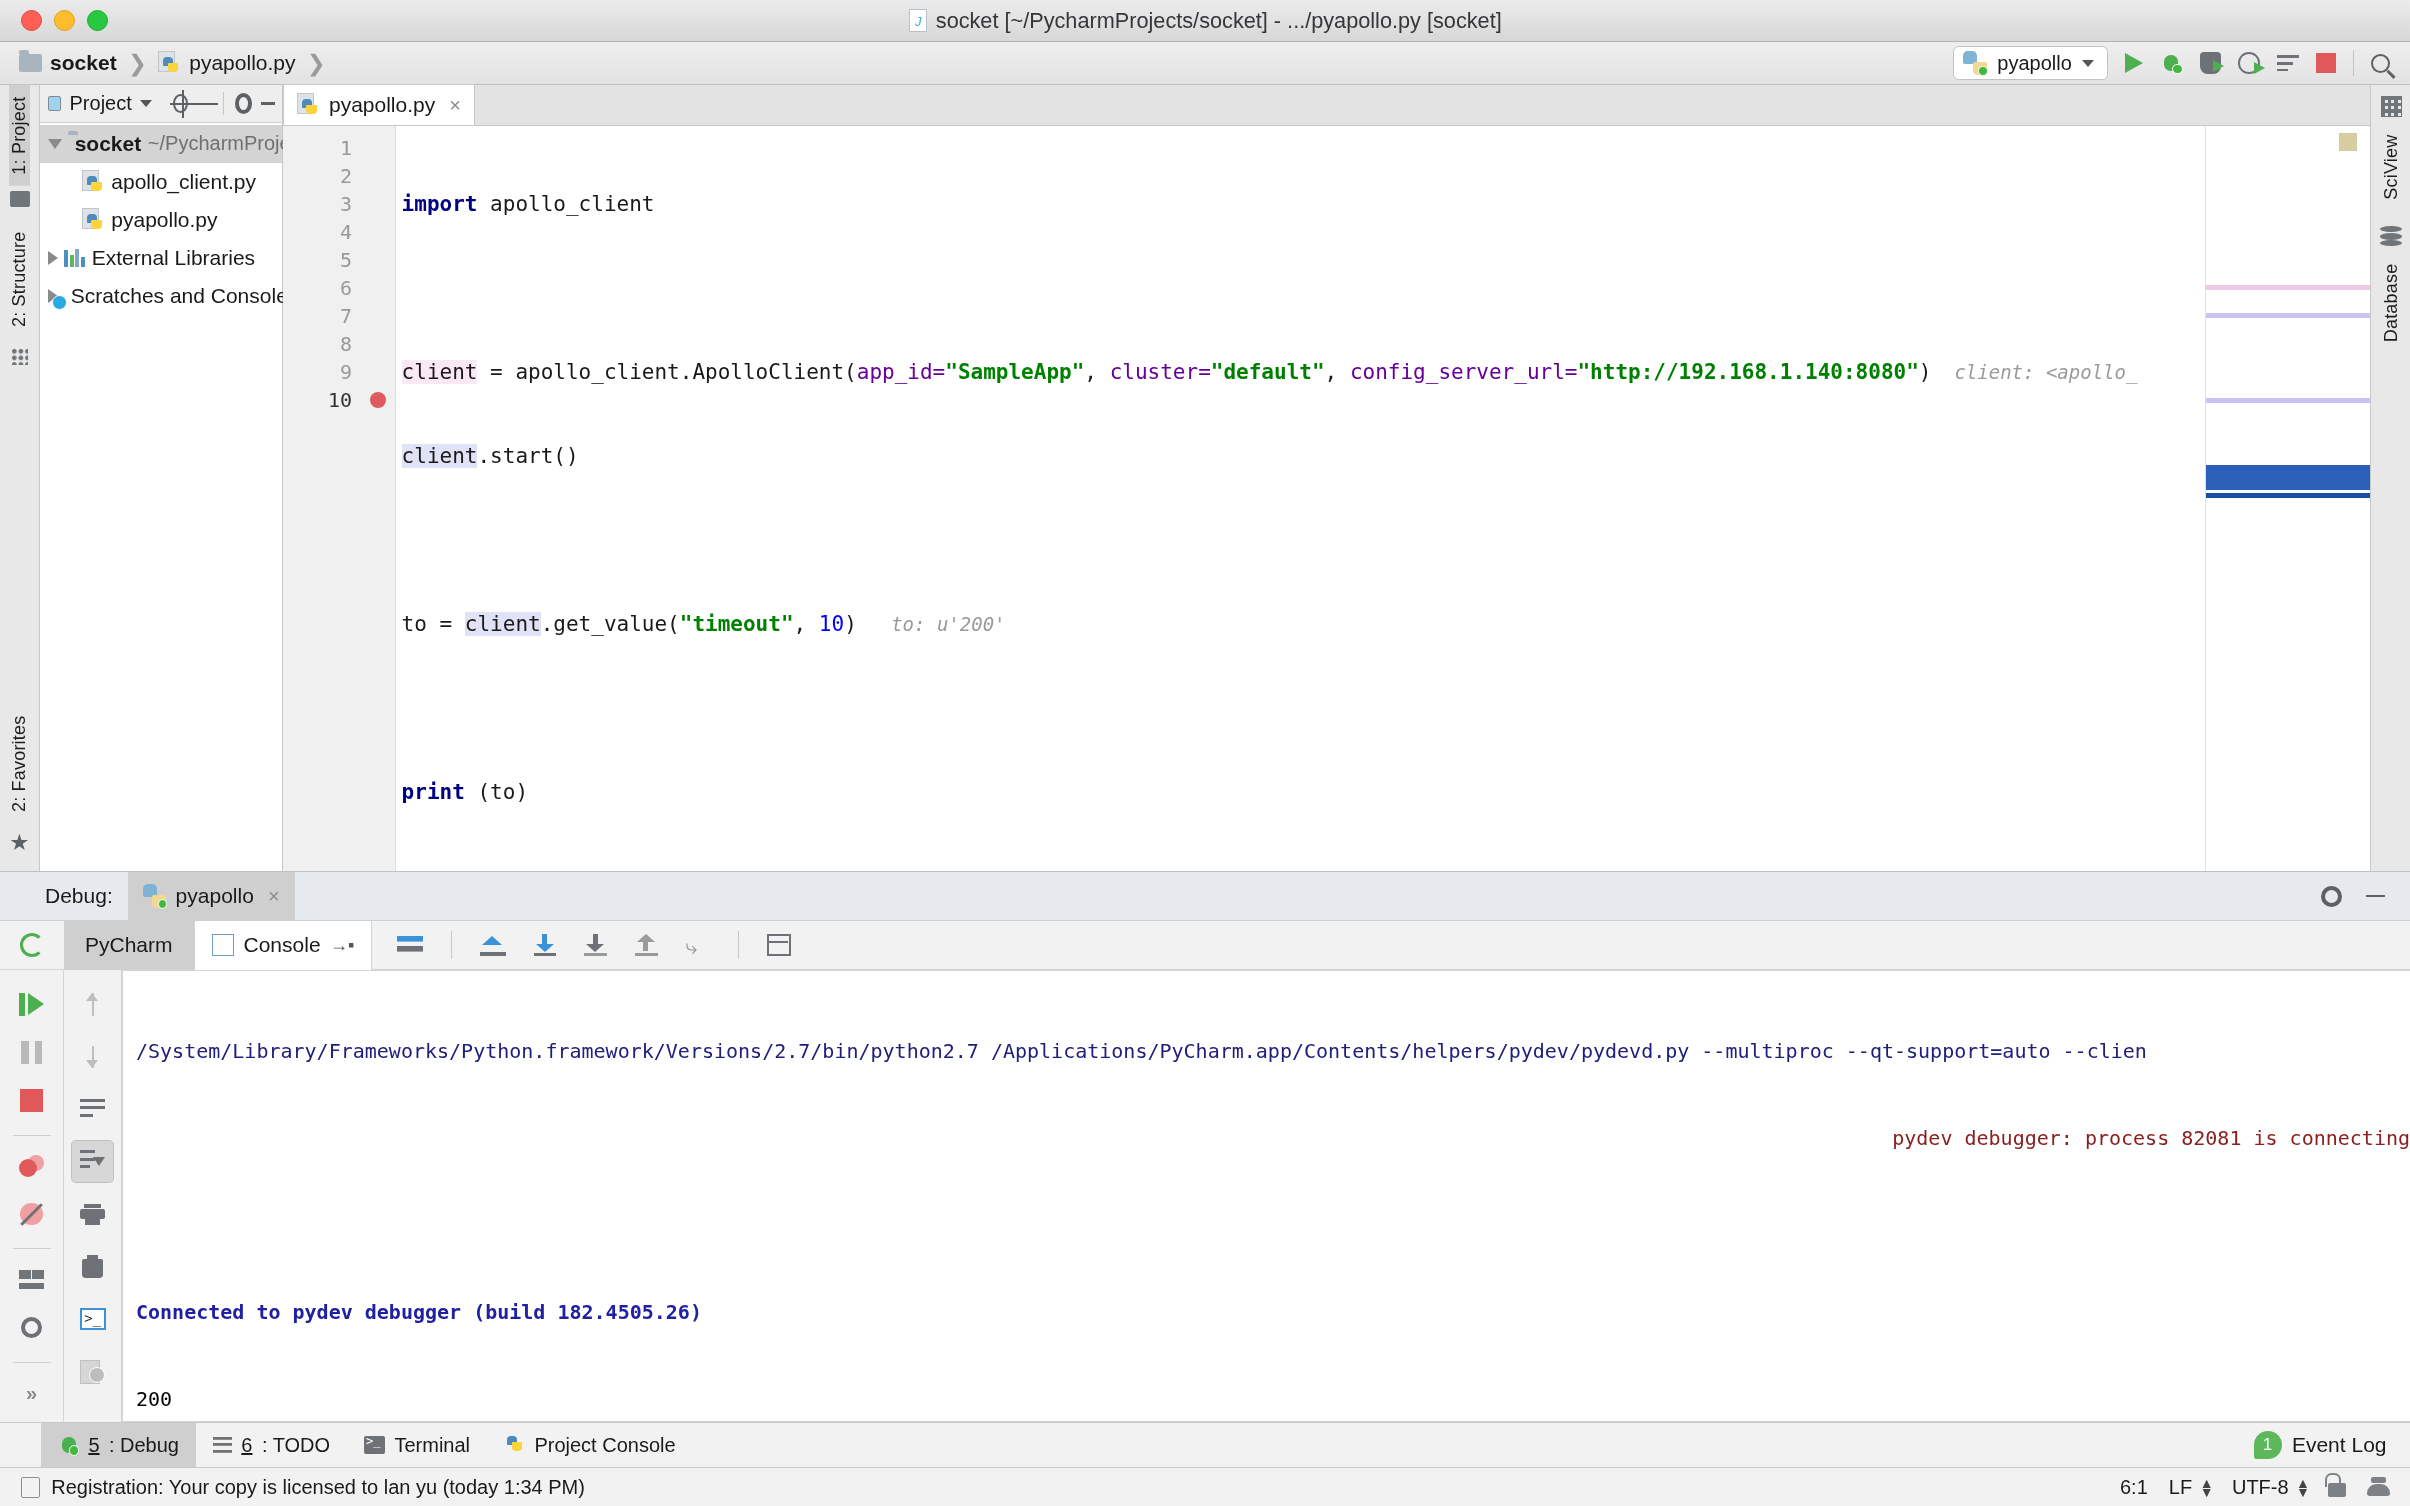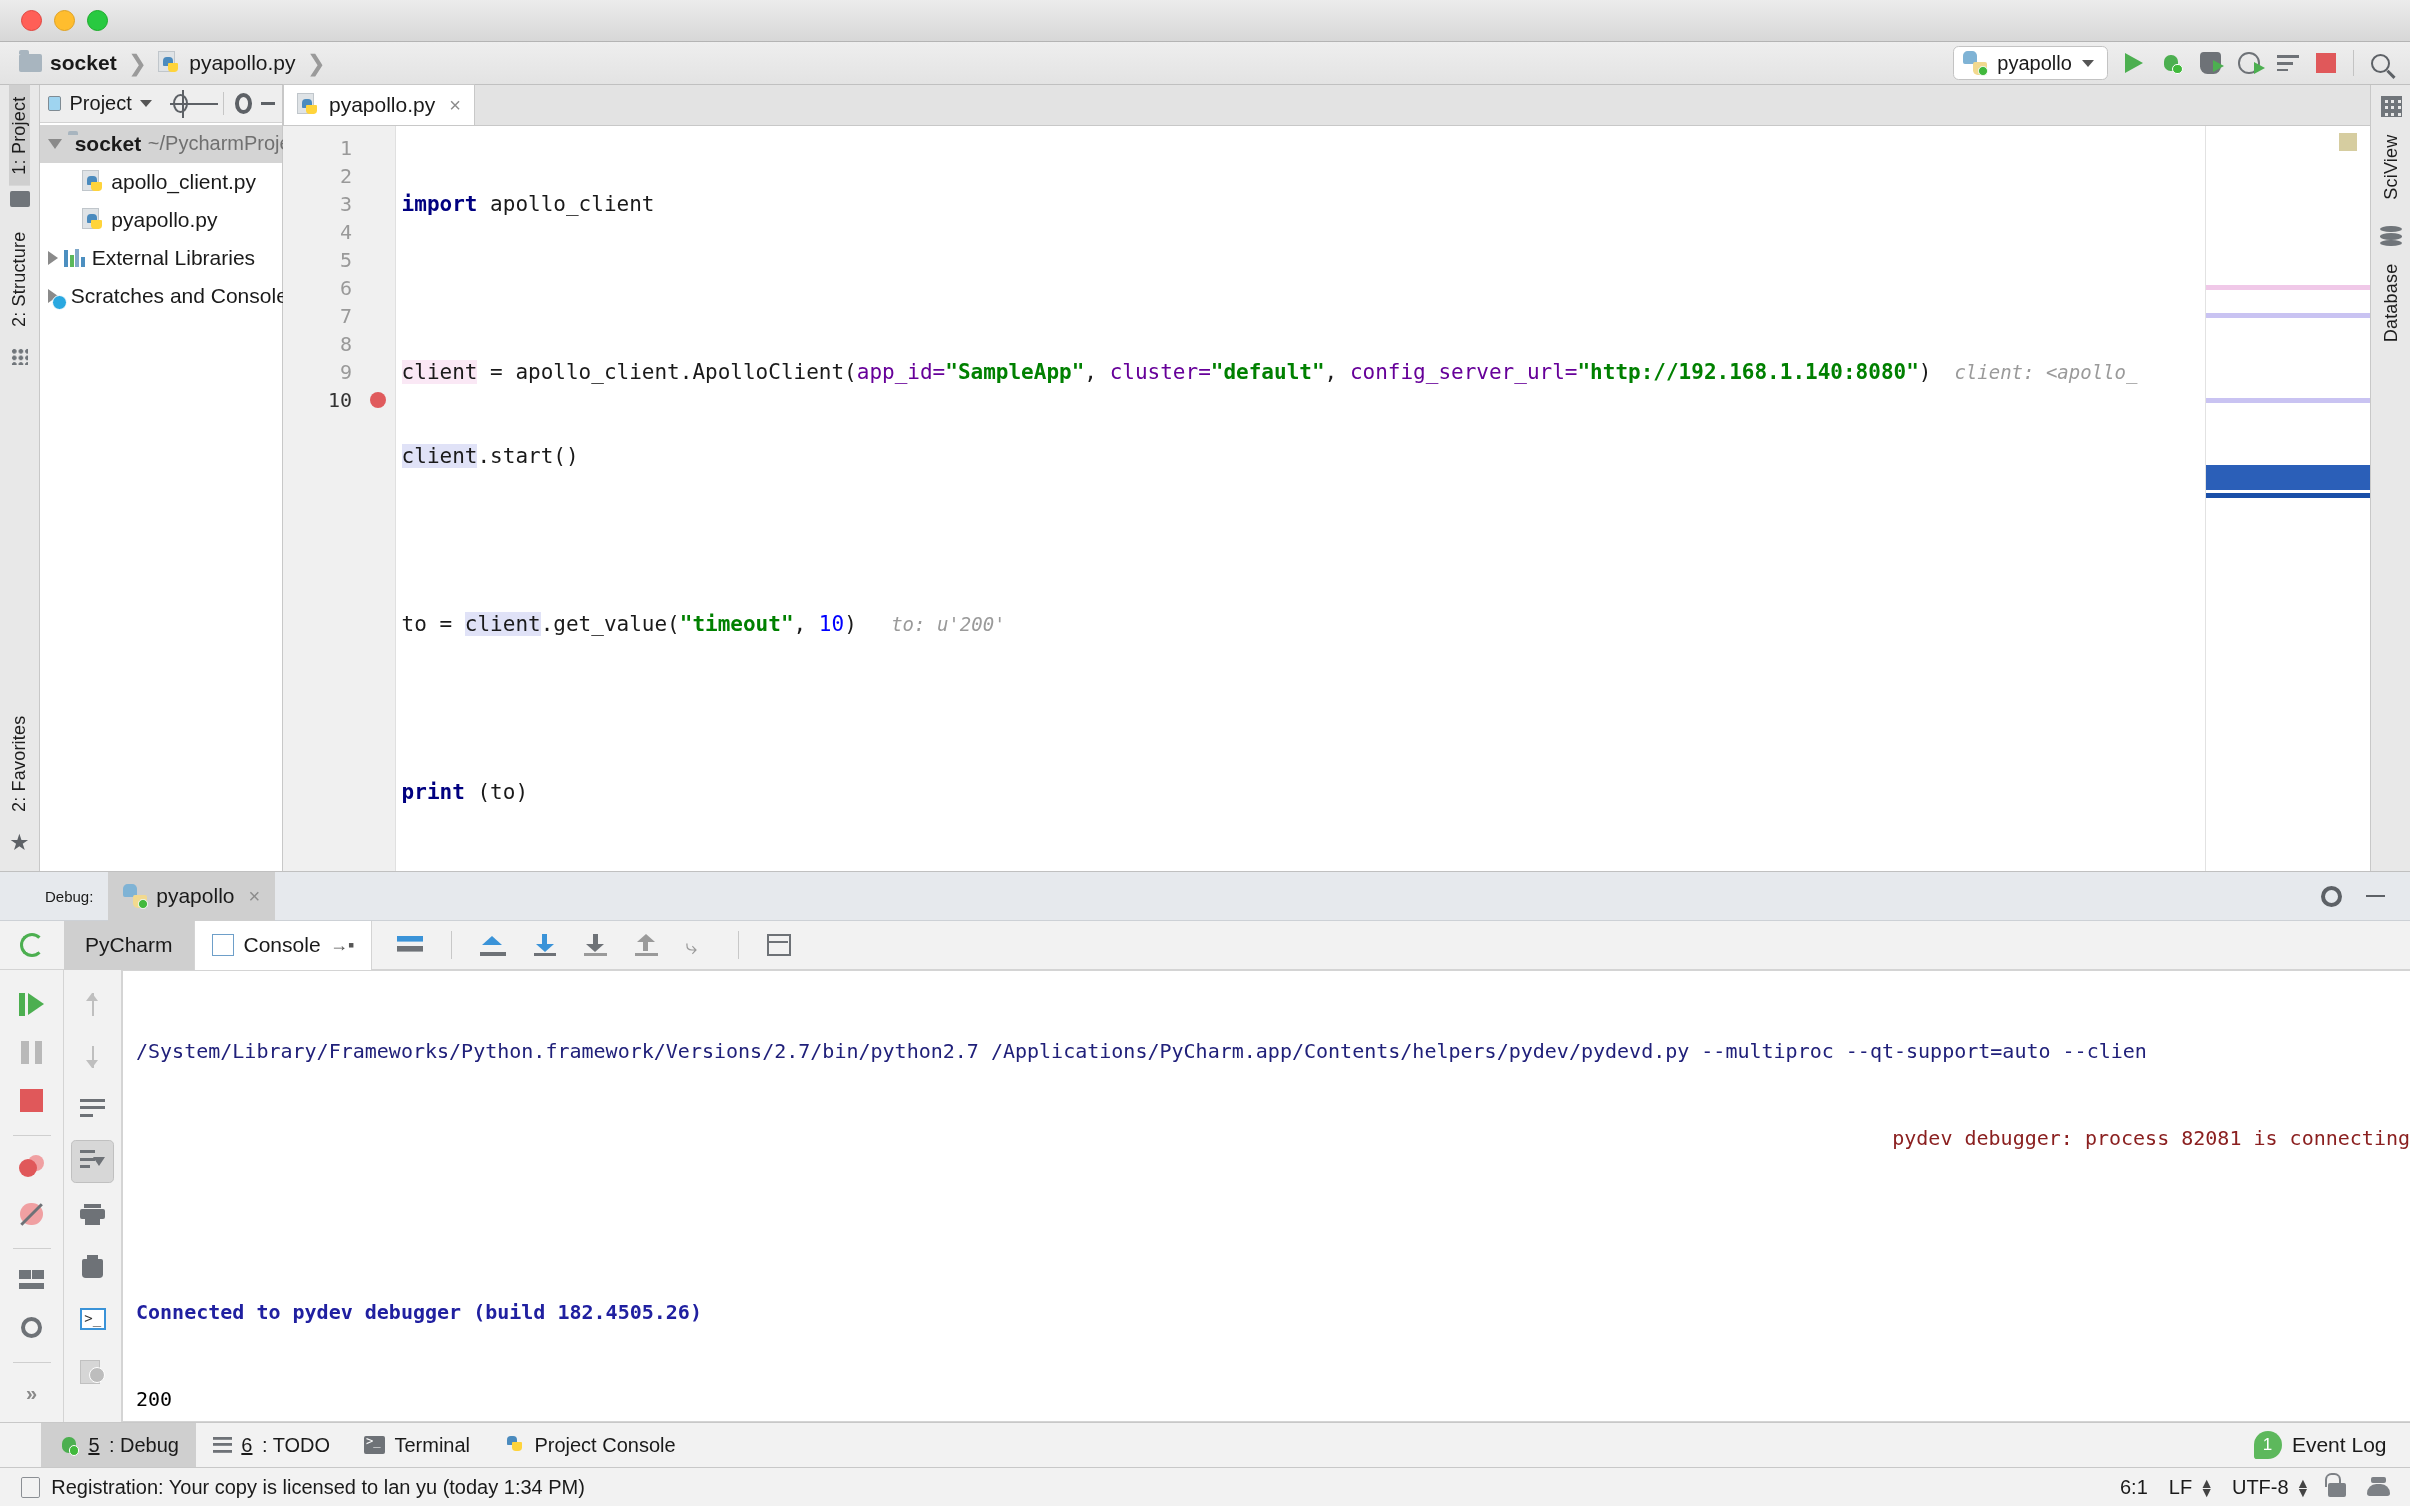--- a/index.html
+++ b/index.html
@@ -164,21 +164,21 @@
   .grid-ic{width:21px;height:21px;margin:11.3px 0 5.6px;
      background:repeating-linear-gradient(#70757a 0 3.8px,transparent 3.8px 6.6px),
                 repeating-linear-gradient(90deg,#70757a 0 3.8px,transparent 3.8px 6.6px);
      background-size:100% 100%;}
   .db-ic{width:22.6px;height:21px;margin:15px 0 5.6px;position:relative;}
   .db-ic i{position:absolute;left:0;width:22.6px;height:6.6px;border-radius:50%;background:#70757a;}
 
   
   .debugpanel { height:551px; flex:0 0 551px; display:flex; flex-direction:column; background:#f2f2f2; border-top:0.9px solid #c0c0c0; }
   .dbghead { height:49px; flex:0 0 49px; display:flex; align-items:center; background:#e6e9ed; border-bottom:0.9px solid #cdd1d6; }
-  .dbghead .lbl { padding:0 15px 0 45px; font-size:15px; }
+  .dbghead .lbl { padding:0 15px 0 45px; font-size:21px; }
   .dbgtab { height:49px; display:flex; align-items:center; gap:9.4px; padding:0 15px; background:#cfcfcf; font-size:21px; }
   .pyrun-ic{width:23.5px;height:23.5px;position:relative;}
   .pyrun-ic .p1{position:absolute;left:0;top:0;width:14px;height:13px;background:#7fb3d5;border-radius:4.7px 4.7px 1.9px 1.9px;}
   .pyrun-ic .p2{position:absolute;right:0;bottom:0;width:14px;height:13px;background:#f2d98f;border-radius:1.9px 1.9px 4.7px 4.7px;}
   .pyrun-ic .g{position:absolute;right:-0.9px;bottom:-0.9px;width:9.4px;height:9.4px;border-radius:50%;background:#41b93c;border:1.4px solid #fff;}
   .dbghead-right{margin-left:auto;display:flex;align-items:center;gap:24.5px;padding-right:26px;}
 
   .dbgbody { flex:1 1 auto; display:flex; min-height:0; }
   .dbgtools { width:64px; flex:0 0 64px; background:#f2f2f2; border-right:0.9px solid #d4d4d4; display:flex; flex-direction:column; align-items:center; padding-top:15px; gap:0; }
   .dbgtools2 { width:58px; flex:0 0 58px; background:#f2f2f2; border-right:0.9px solid #d4d4d4; display:flex; flex-direction:column; align-items:center; padding-top:13px; }
@@ -263,20 +263,24 @@
 <body>
 
 <div class="app">
 
   <div class="titlebar">
     <div class="traffic">
       <span class="dot red"></span>
       <span class="dot yel"></span>
       <span class="dot grn"></span>
     </div>
+    <div class="title-center">
+      <span class="file-ic"></span>
+      <span>socket [~/PycharmProjects/socket] - .../pyapollo.py [socket]</span>
+    </div>
   </div>
 
   <div class="navbar">
     <span class="crumb bold">
       <span class="folder-ic"></span>
       <span>socket</span>
     </span>
     <span class="crumb-sep">❯</span>
     <span class="crumb">
       <span class="py-ic">

